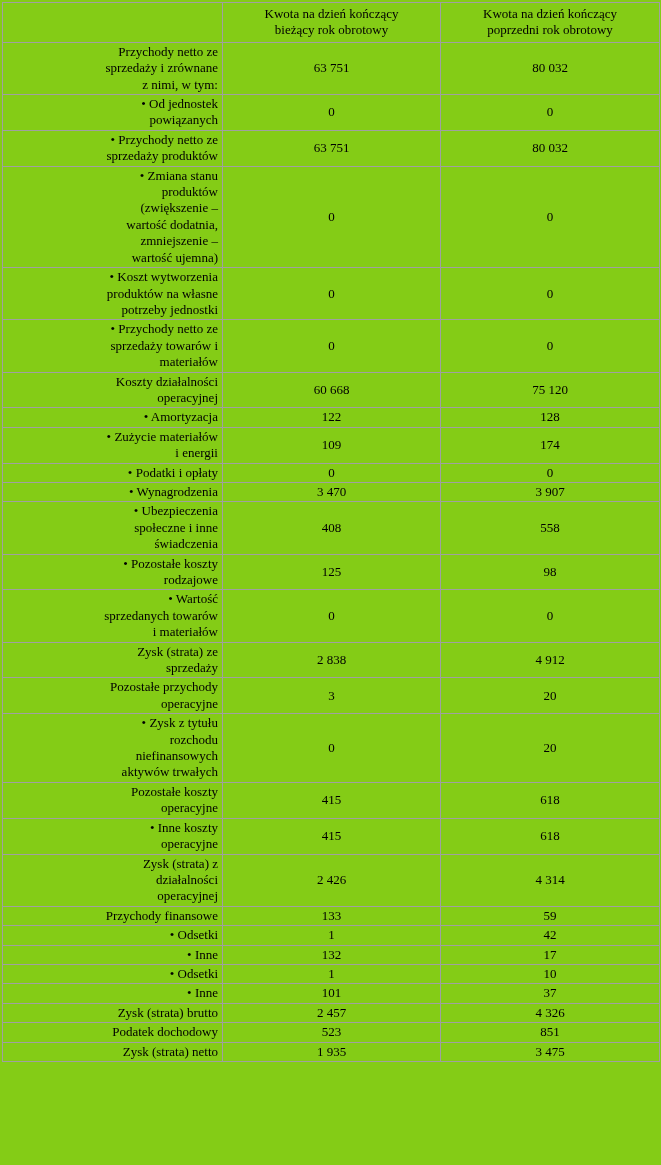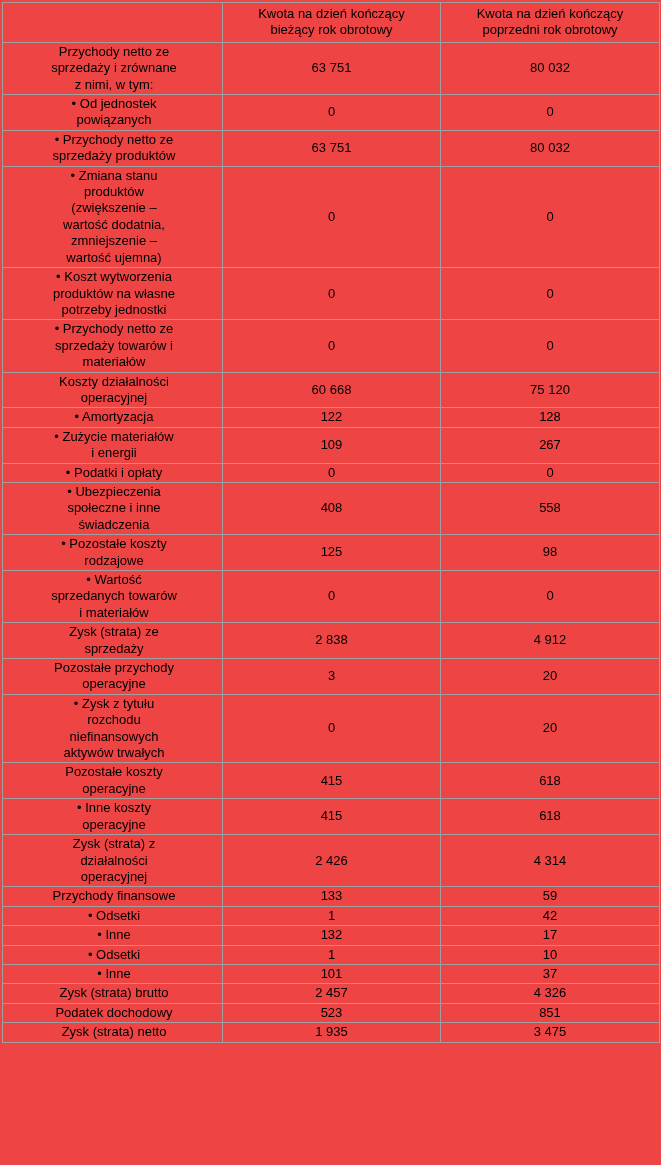--- a/index.html
+++ b/index.html
@@ -5,22 +5,22 @@
   html, body {
     margin: 0;
     padding: 0;
     background: #ffffff;
   }
   .page {
     width: 661px;
     height: 1165px;
     box-sizing: border-box;
     padding: 2px 19px 0 2px;
-    background: #ef4444;
-    font-family: Liberation Sans, sans-serif;
+    background: #84cc16;
+    font-family: Liberation Serif, serif;
   }
   table.fin-table {
     border-collapse: collapse;
     width: 657px;
     table-layout: fixed;
   }
   .fin-table th,
   .fin-table td {
     border: 1px solid #a0a0a0;
     color: #000000;
@@ -30,21 +30,21 @@
     overflow: hidden;
     box-sizing: border-box;
   }
   .fin-table th {
     font-weight: normal;
     text-align: center;
     white-space: pre-line;
     padding: 3px 6px;
   }
   .fin-table td.label-cell {
-    text-align: center;
+    text-align: right;
     padding: 1px 4px 1px 7px;
     white-space: pre-line;
   }
   .fin-table td.value-cell {
     text-align: center;
     padding: 1px 4px;
   }
   col.c-label { width: 220px; }
   col.c-cur   { width: 218px; }
   col.c-prev  { width: 219px; }
@@ -120,26 +120,31 @@
         </tr>
         <tr>
           <td class="label-cell">• Amortyzacja</td>
           <td class="value-cell">122</td>
           <td class="value-cell">128</td>
         </tr>
         <tr>
           <td class="label-cell">• Zużycie materiałów
 i energii</td>
           <td class="value-cell">109</td>
-          <td class="value-cell">267</td>
+          <td class="value-cell">174</td>
         </tr>
         <tr>
           <td class="label-cell">• Podatki i opłaty</td>
           <td class="value-cell">0</td>
           <td class="value-cell">0</td>
+        </tr>
+        <tr>
+          <td class="label-cell">• Wynagrodzenia</td>
+          <td class="value-cell">3 470</td>
+          <td class="value-cell">3 907</td>
         </tr>
         <tr>
           <td class="label-cell">• Ubezpieczenia
 społeczne i inne
 świadczenia</td>
           <td class="value-cell">408</td>
           <td class="value-cell">558</td>
         </tr>
         <tr>
           <td class="label-cell">• Pozostałe koszty

